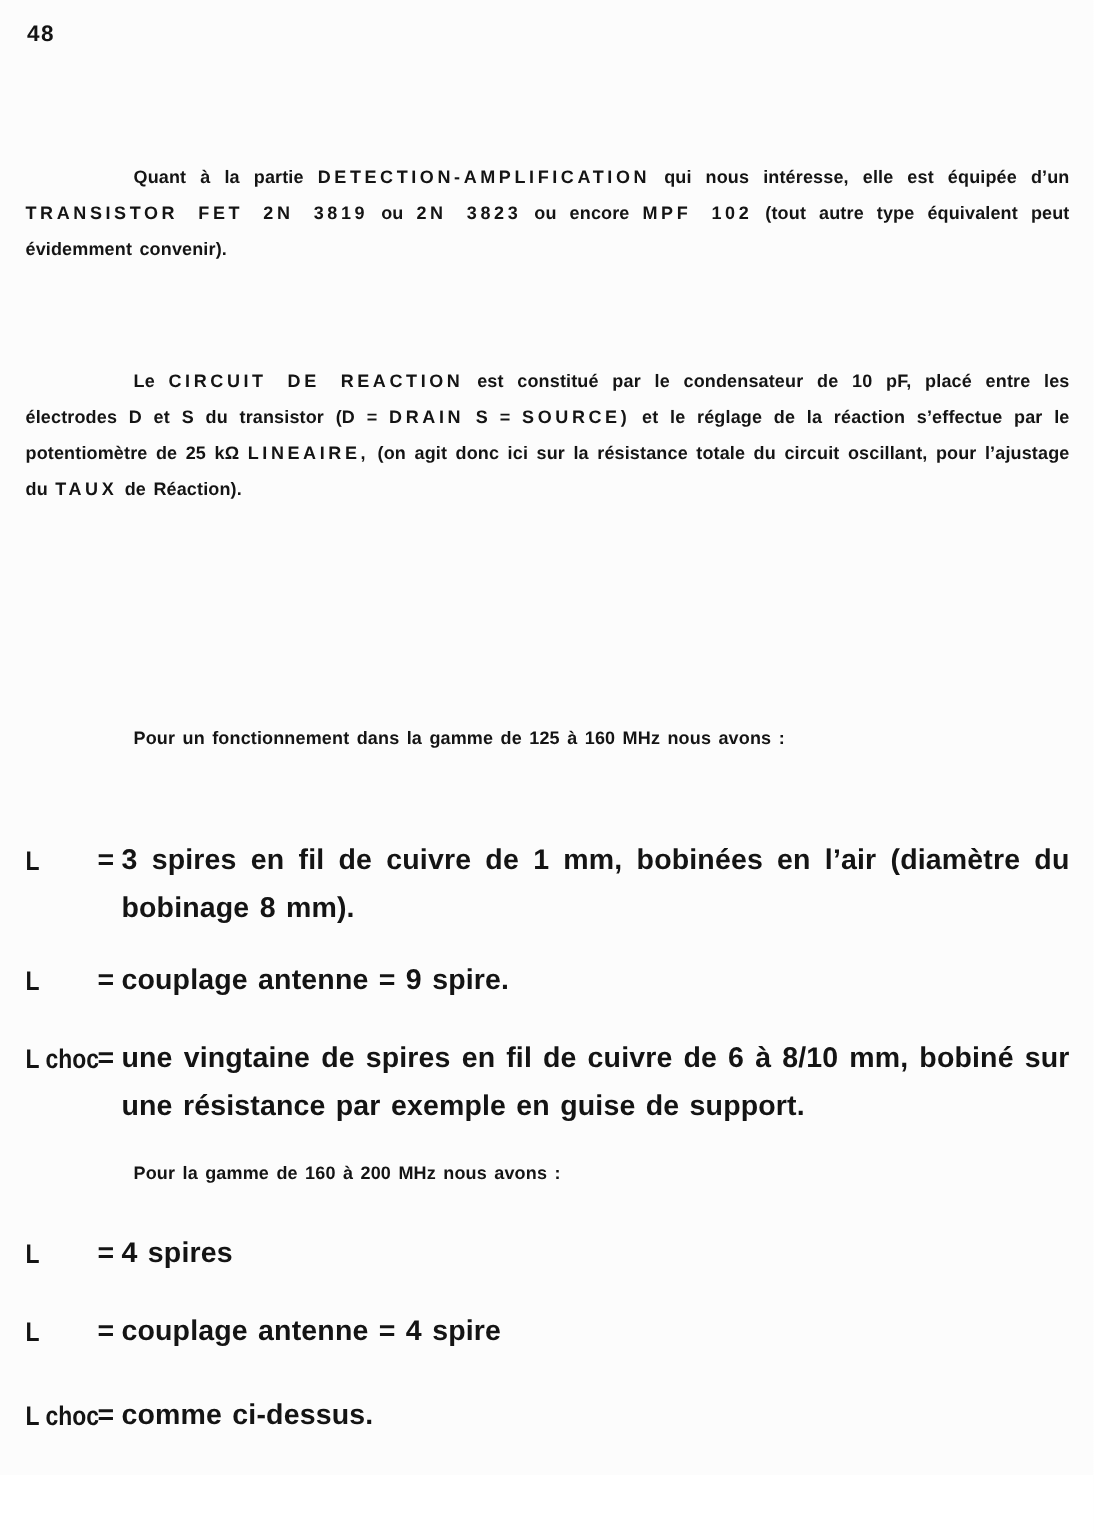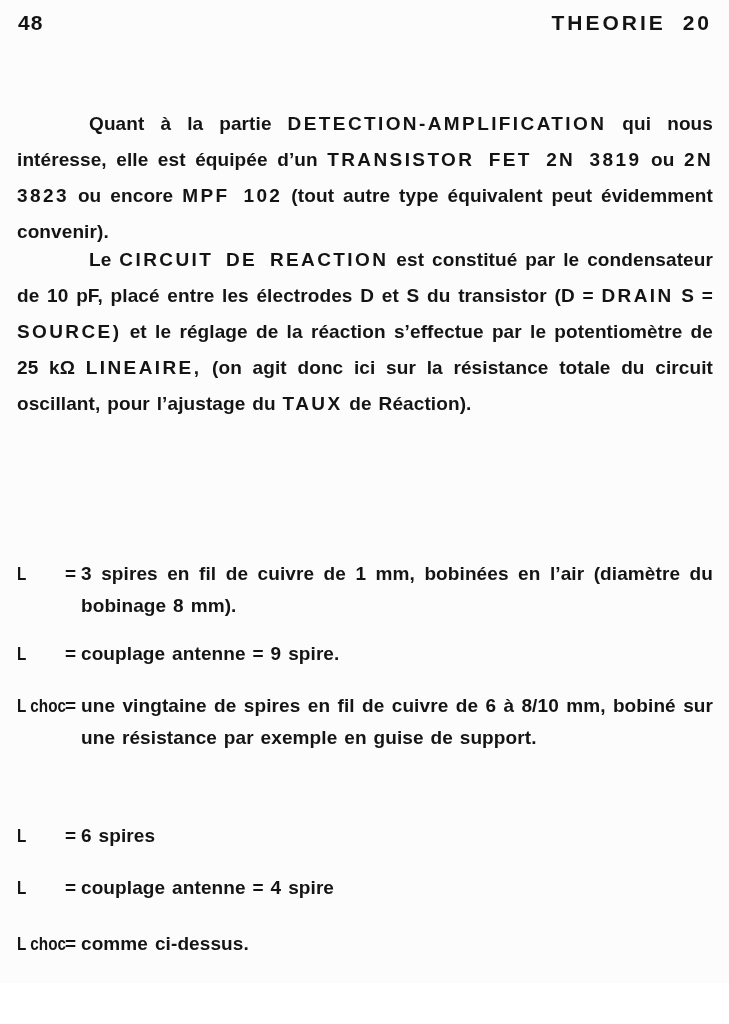--- a/index.html
+++ b/index.html
@@ -4,75 +4,76 @@
 <style>
   html,body{margin:0;padding:0;background:#ffffff;}
   body{
     width:729px;height:1024px;position:relative;overflow:hidden;
     font-family:"Liberation Sans","DejaVu Sans",sans-serif;
     color:#141414;background:#fdfdfd;
   }
   .page{position:absolute;inset:0;background:linear-gradient(#fcfcfc 0 96%,#ffffff 96% 100%);}
   .hdr{position:absolute;top:10px;left:18px;right:17px;height:26px;
        display:flex;justify-content:space-between;align-items:baseline;
-       font-weight:700;font-size:21px;line-height:26px;}
+       font-weight:700;font-size:15px;line-height:26px;}
   .hdr .pageno{letter-spacing:1px;}
   .hdr .runtitle{letter-spacing:3px;word-spacing:8px;}
   .para{
     position:absolute;left:17px;width:696px;margin:0;
-    font-size:19px;line-height:36px;font-weight:700;
+    font-size:12px;line-height:24px;font-weight:700;
     text-align:justify;text-indent:72px;letter-spacing:0.1px;word-spacing:1.5px;
   }
   .caps{letter-spacing:2.4px;word-spacing:4px;}
   .def{position:absolute;left:17px;width:696px;
        font-size:19px;line-height:32px;font-weight:700;}
   .def .label{position:absolute;left:0;top:0;font-size:18px;white-space:nowrap;
               transform:scaleX(0.85);transform-origin:0 50%;}
   .def .eq{position:absolute;left:48px;top:0;}
   .def .dtext{margin-left:64px;text-align:justify;letter-spacing:0.1px;word-spacing:1.5px;}
 </style>
 </head>
 <body>
 
 <div class="page">
 
   <div class="hdr">
     <span class="pageno">48</span>
-    <span class="runtitle">THEORIE 20</span>
   </div>
 
   <p class="para" style="top:106px"><span>Quant à la partie </span><span class="caps">DETECTION-AMPLIFICATION</span><span> qui nous intéresse, elle est équipée d’un </span><span class="caps">TRANSISTOR FET 2N 3819</span><span> ou </span><span class="caps">2N 3823</span><span> ou encore </span><span class="caps">MPF 102</span><span> (tout autre type équivalent peut évidemment conve­nir).</span></p>
 
   <p class="para" style="top:242px"><span>Le </span><span class="caps">CIRCUIT DE REACTION</span><span> est constitué par le condensateur de 10 pF, placé entre les électrodes D et S du transistor (D = </span><span class="caps">DRAIN</span><span> S = </span><span class="caps">SOURCE)</span><span> et le réglage de la réaction s’effectue par le potentiomètre de 25 kΩ </span><span class="caps">LINEAIRE,</span><span> (on agit donc ici sur la résistance totale du circuit oscillant, pour l’ajustage du </span><span class="caps">TAUX</span><span> de Réaction).</span></p>
 
 
+  <p class="para" style="top:480px"><span>Pour un fonctionnement dans la gamme de 125 à 160 MHz nous avons :</span></p>
 
   <div class="def" style="top:558px">
     <span class="label">L</span>
     <span class="eq">=</span>
     <div class="dtext">3 spires en fil de cuivre de 1 mm, bobinées en l’air (diamètre du bobinage 8 mm).</div>
   </div>
 
   <div class="def" style="top:638px">
     <span class="label">L</span>
     <span class="eq">=</span>
     <div class="dtext">couplage antenne = 9 spire.</div>
   </div>
 
   <div class="def" style="top:690px">
     <span class="label">L choc</span>
     <span class="eq">=</span>
     <div class="dtext">une vingtaine de spires en fil de cuivre de 6 à 8/10 mm, bobiné sur une résistance par exemple en guise de support.</div>
   </div>
 
+  <p class="para" style="top:770px"><span>Pour la gamme de 160 à 200 MHz nous avons :</span></p>
 
   <div class="def" style="top:820px">
     <span class="label">L</span>
     <span class="eq">=</span>
-    <div class="dtext">6 spires</div>
+    <div class="dtext">4 spires</div>
   </div>
 
   <div class="def" style="top:872px">
     <span class="label">L</span>
     <span class="eq">=</span>
     <div class="dtext">couplage antenne = 4 spire</div>
   </div>
 
   <div class="def" style="top:928px">
     <span class="label">L choc</span>

